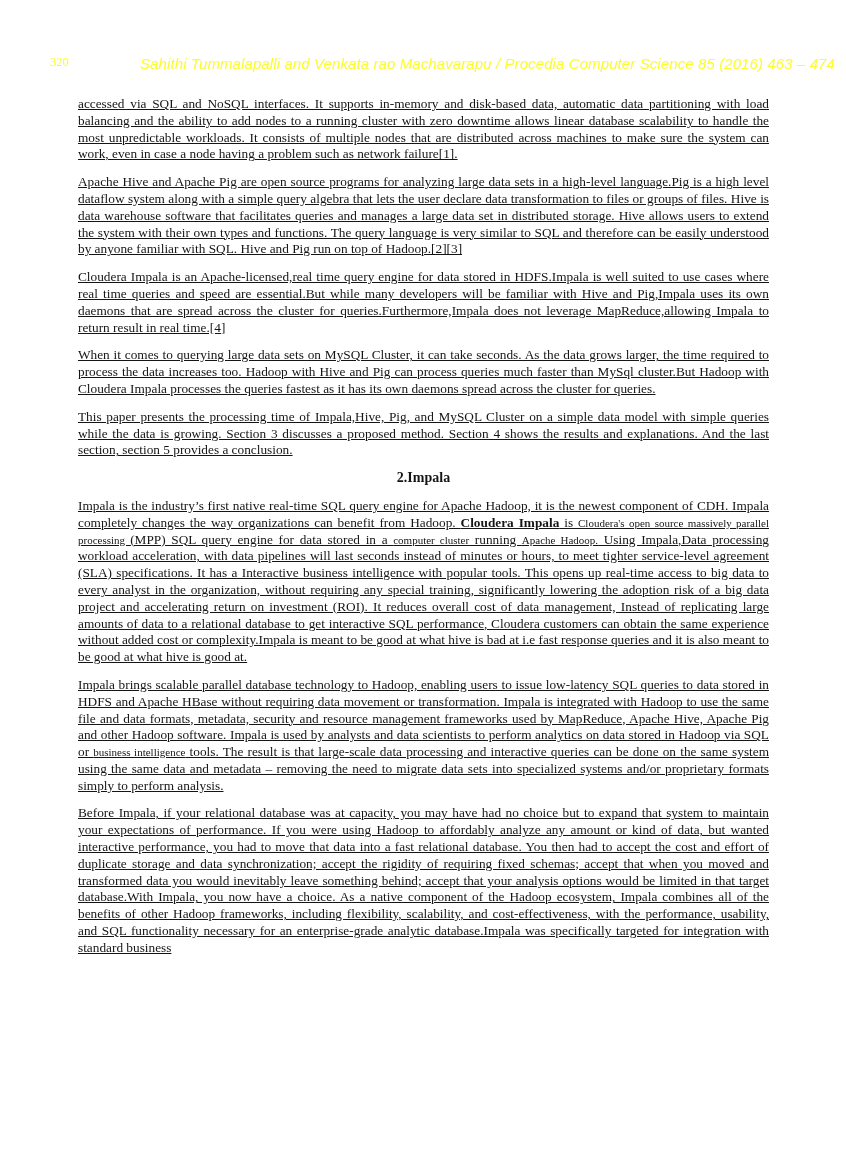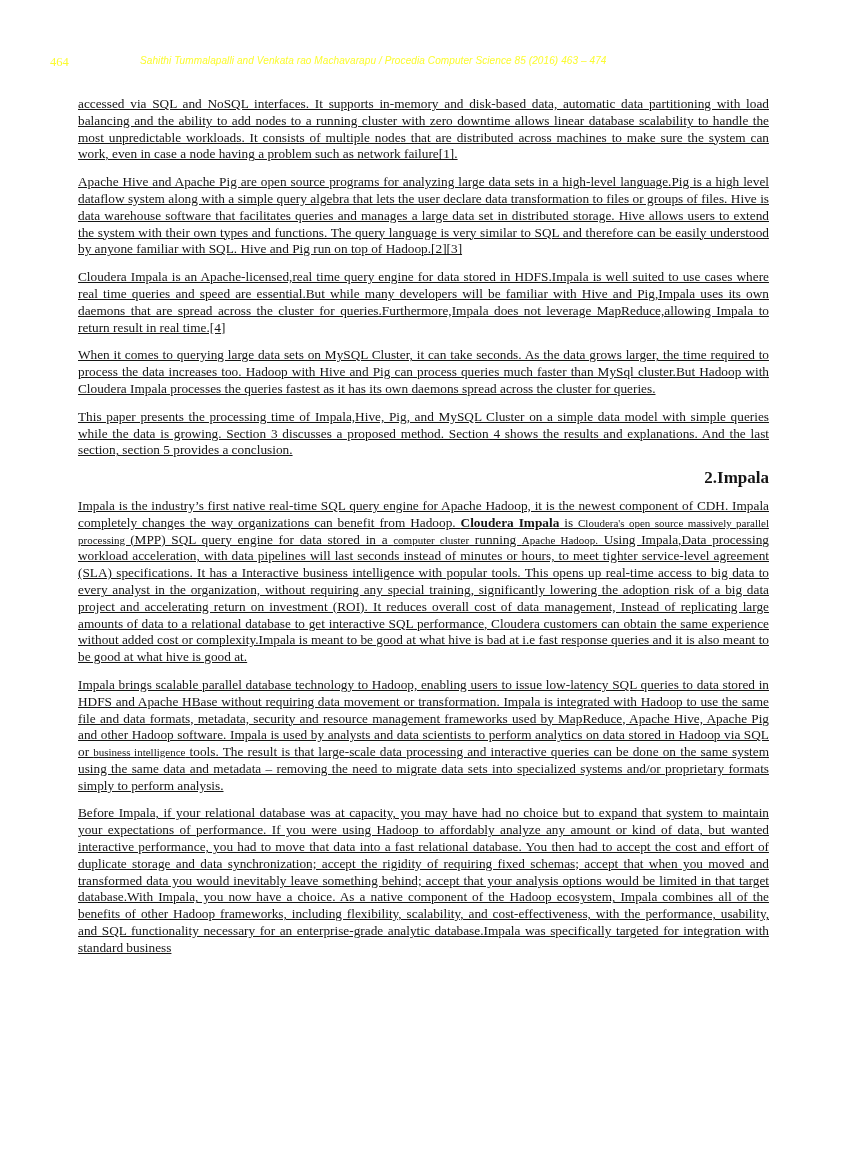--- a/index.html
+++ b/index.html
@@ -28,55 +28,55 @@
     top: 0;
     font-family: "Liberation Serif", serif;
     font-size: 12.5px;
     color: #fbfb30;
   }
   .running-title {
     margin: 0 60px 0 140px;
     text-align: left;
     font-family: "Liberation Sans", sans-serif;
     font-style: italic;
-    font-size: 10px;
+    font-size: 15px;
     letter-spacing: 0.1px;
     color: #fbfb30;
     white-space: nowrap;
   }
   .content {
     position: absolute;
     top: 96px;
     left: 78px;
     width: 691px;
     color: #151515;
     font-size: 13.3px;
     line-height: 16.8px;
     text-align: justify;
   }
   .content p {
     margin: 0 0 11px 0;
     text-decoration: underline;
   }
   .content h2 {
     margin: 4px 0 11px 0;
-    font-size: 17px;
+    font-size: 14px;
     line-height: 16.8px;
     font-weight: bold;
-    text-align: right;
+    text-align: center;
   }
   .run-bold { font-weight: bold; }
   .run-small { font-size: 11px; }
 </style>
 </head>
 <body>
 
 <div class="page">
   <div class="header">
-    <span class="page-number" style="color: rgb(251, 251, 48);">464</span>
+    <span class="page-number" style="color: rgb(251, 251, 48);">320</span>
     <div class="running-title" style="color: rgb(251, 251, 48);">Sahithi Tummalapalli and Venkata rao Machavarapu / Procedia Computer Science 85 (2016) 463 – 474</div>
   </div>
 
   <div class="content">
 
   <p><span class="run-normal">accessed via SQL and NoSQL interfaces. It supports  in-memory and disk-based data, automatic data partitioning with load balancing and the ability to add nodes to a running cluster with zero downtime allows linear database scalability to handle the most unpredictable workloads. It consists of multiple nodes that are distributed across machines to make sure the system can work, even in case a node having a problem such as network failure[1].</span></p>
       <p><span class="run-normal">Apache Hive and Apache Pig are open source programs for analyzing large data sets in a high-level language.Pig is a high level dataflow system along with a simple query algebra that lets the user declare data transformation to files or groups of files. Hive is data warehouse software that facilitates queries and manages a large data set in distributed storage. Hive allows users to extend the system with their own types and functions. The query language is very similar to SQL and therefore can be easily understood by anyone familiar with SQL. Hive and Pig run on top of Hadoop.[2][3]</span></p>
       <p><span class="run-normal">Cloudera Impala is an Apache-licensed,real time query engine for data stored in HDFS.Impala is well suited to use cases where real time queries and speed are essential.But while many developers will be familiar with Hive and Pig,Impala uses its own daemons that are spread across the cluster for queries.Furthermore,Impala does not leverage MapReduce,allowing Impala to return result in real time.[4]</span></p>
       <p><span class="run-normal">When it comes to querying large data sets on MySQL Cluster, it can take seconds. As the data grows larger, the time required to process the data increases too. Hadoop with Hive and Pig can process queries much faster than MySql cluster.But Hadoop with Cloudera Impala processes the queries fastest as it has its own daemons spread across the cluster for queries.</span></p>
       <p><span class="run-normal">This paper presents the processing time of Impala,Hive, Pig, and MySQL Cluster on a simple data model with simple queries while the data is growing. Section 3 discusses a proposed method. Section 4 shows the results and explanations. And the last section, section 5 provides a conclusion.</span></p>

